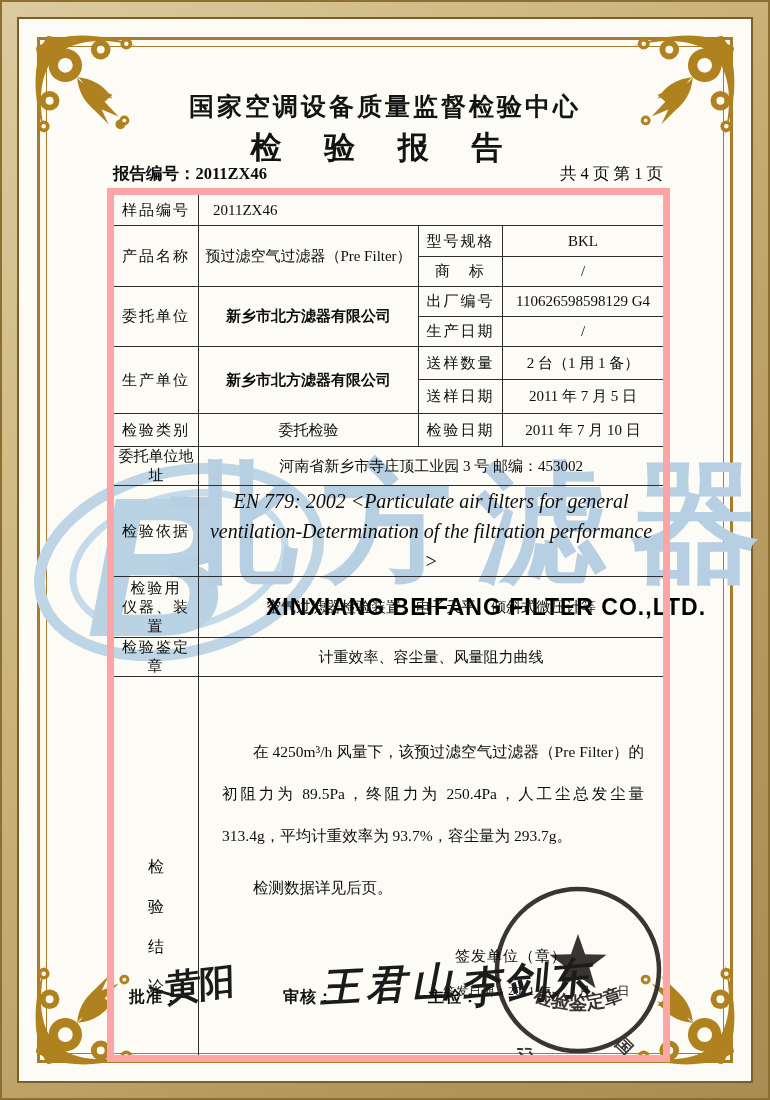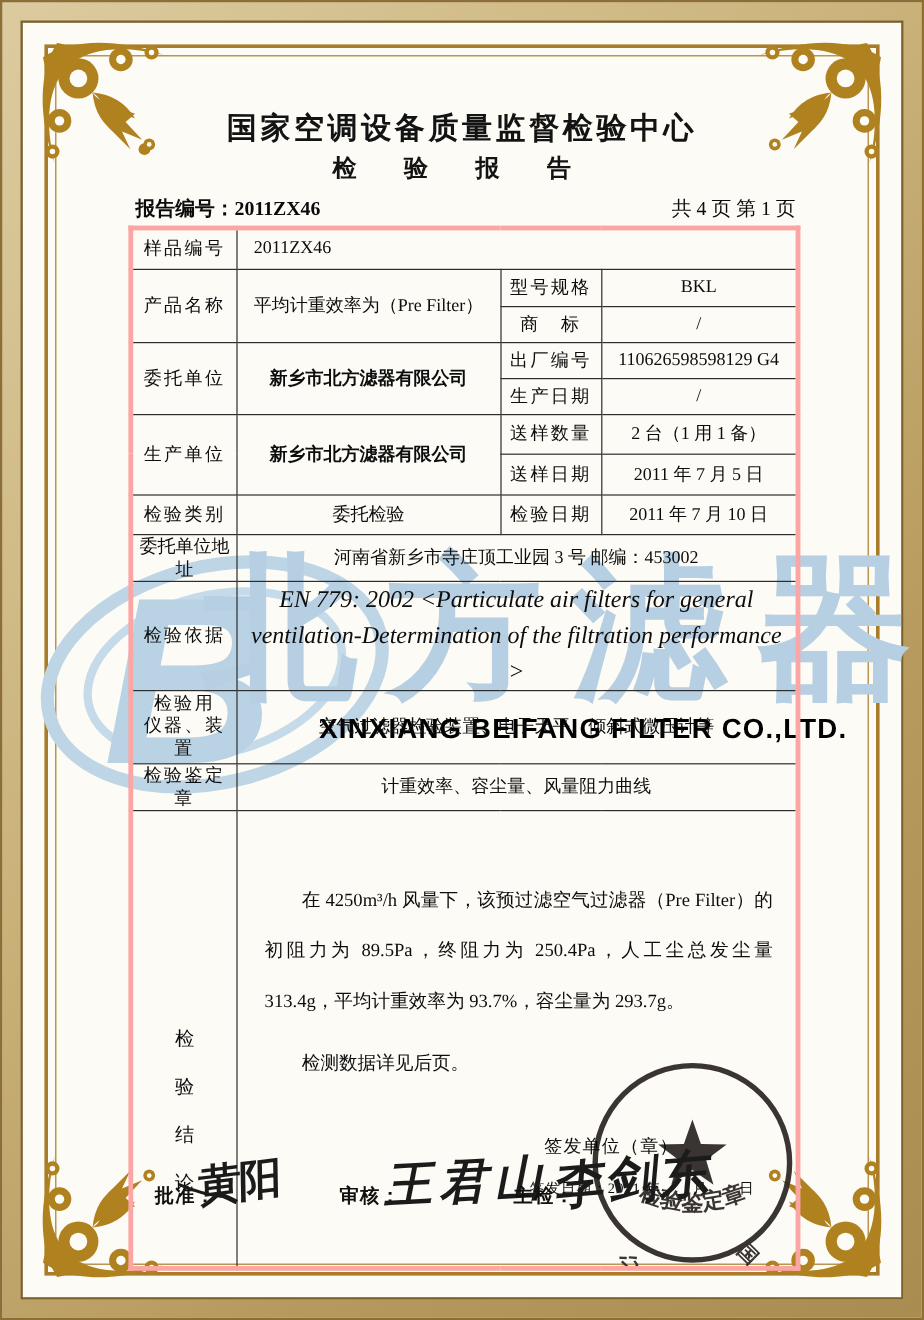--- a/index.html
+++ b/index.html
@@ -39,36 +39,36 @@
     left:266px;top:594px;font-size:23px;font-weight:bold;
     font-family:"Liberation Sans","DejaVu Sans",sans-serif;
     color:#000000;letter-spacing:1px;white-space:nowrap;
   }
   .wm-logo{left:24px;top:444px;width:310px;height:235px;}
 
   
   .hdr{position:absolute;left:0;width:770px;text-align:center;z-index:3;
        font-family:"Liberation Sans","DejaVu Sans",sans-serif;color:#131313;}
   .t1{top:90px;font-size:25px;font-weight:bold;letter-spacing:3px;}
-  .t2{top:127px;font-size:20px;font-weight:bold;letter-spacing:17px;box-sizing:border-box;}
+  .t2{top:127px;font-size:31px;font-weight:bold;letter-spacing:17px;box-sizing:border-box;}
   .meta{position:absolute;top:163px;font-size:16.5px;z-index:3;color:#0a0a0a;}
   .meta-left{left:113px;font-weight:bold;}
   .meta-right{right:107px;}
 
   
   .report-table{
     position:absolute;left:107px;top:188px;width:556px;z-index:3;
     border-collapse:collapse;table-layout:fixed;
     font-size:15px;color:#0d0d0d;
   }
   .report-table td{
     border:1.5px solid #2d2d2d;text-align:center;vertical-align:middle;
     padding:0 4px;overflow:hidden;
   }
-  .report-table{border:4px solid #fca5a5;}
+  .report-table{border:7px solid #fca5a5;}
   .lab{letter-spacing:2px;}
   .bold{font-weight:bold;}
   .small-en{font-size:20px;line-height:1.5;font-style:italic;}
 
   
   .concl-label{padding:0;}
   .vlabel{display:flex;flex-direction:column;align-items:center;padding-top:122px;gap:19px;
           font-size:16px;letter-spacing:0;}
   .concl-cell{position:relative;padding:0;vertical-align:top;}
   .concl-flow{position:absolute;left:13px;right:9px;top:44px;text-align:left;}
@@ -207,21 +207,21 @@
       <col style="width:84px">
       <col style="width:164px">
     </colgroup>
   <tbody>
       <tr style="height:34px">
     <td class="lab">样品编号</td>
     <td colspan="3" style="text-align:left;padding-left:14px">2011ZX46</td>
   </tr>
   <tr style="height:31px">
     <td class="lab" rowspan="2">产品名称</td>
-    <td rowspan="2">平均计重效率为（Pre Filter）</td>
+    <td rowspan="2">预过滤空气过滤器（Pre Filter）</td>
     <td class="lab">型号规格</td>
     <td>BKL</td>
   </tr>
   <tr style="height:30px">
     <td class="lab">商　标</td>
     <td>/</td>
   </tr>
   <tr style="height:30px">
     <td class="lab" rowspan="2">委托单位</td>
     <td rowspan="2" class="bold">新乡市北方滤器有限公司</td>

